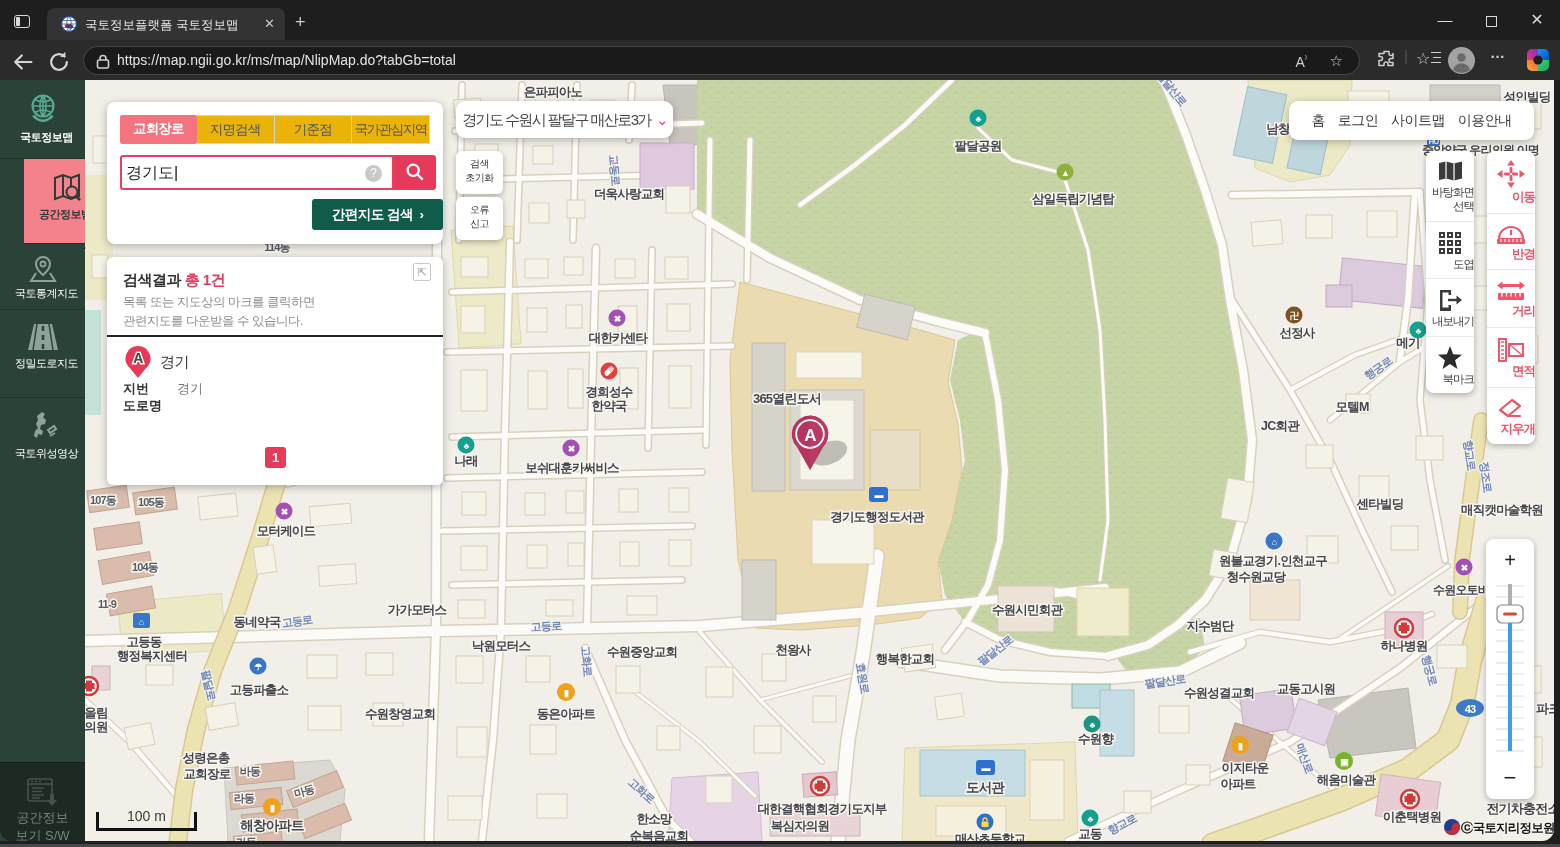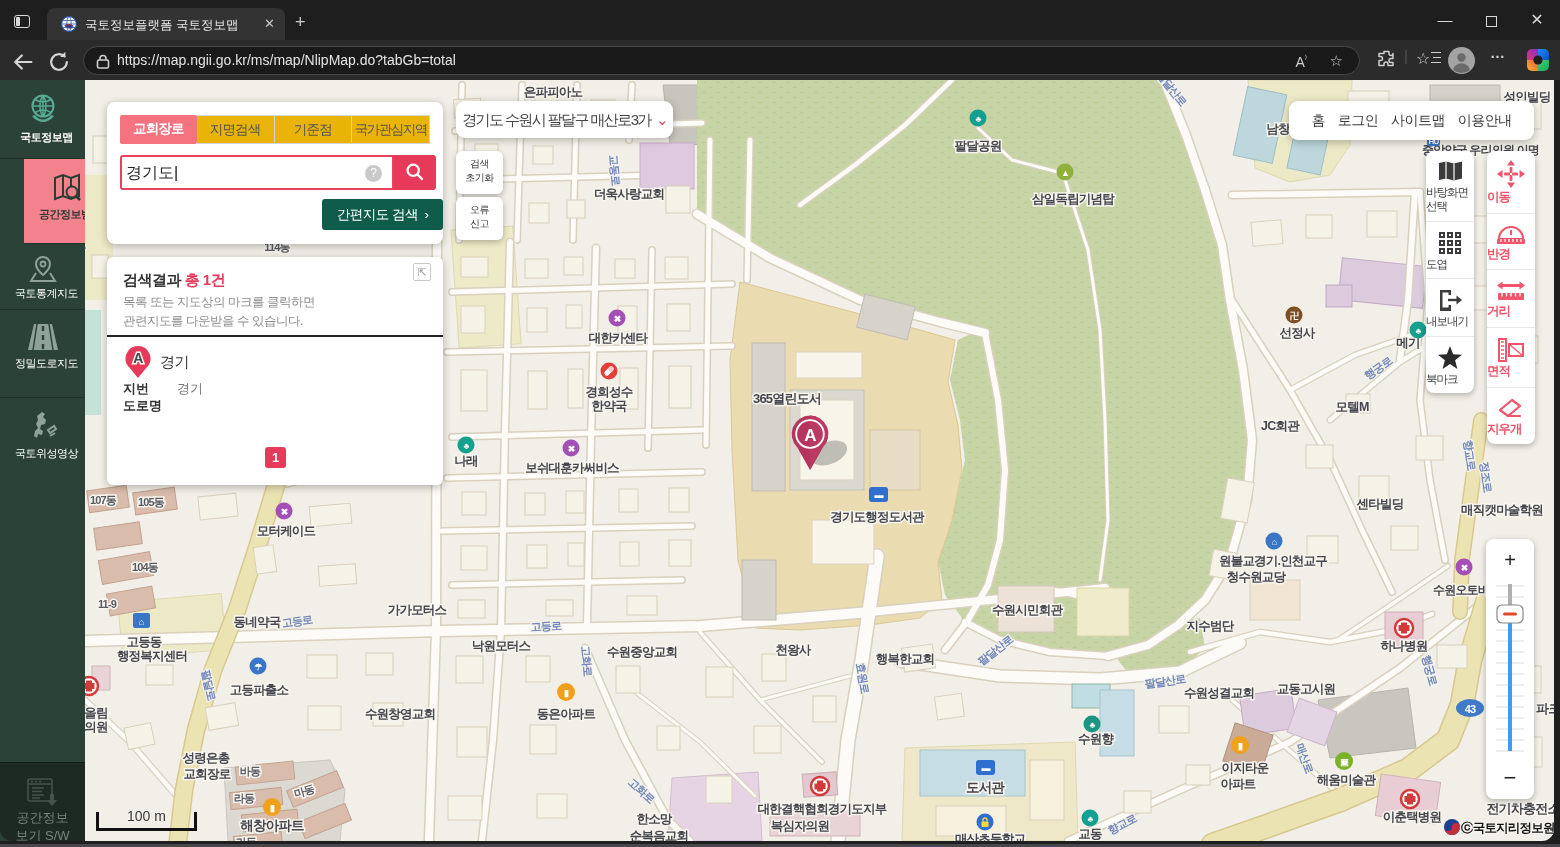--- a/index.html
+++ b/index.html
@@ -35,38 +35,38 @@
 #bframe2{position:absolute;left:0px;top:844px;width:1560px;height:3px;background:#47474c;}
 
 .panel{position:absolute;background:#fff;border-radius:8px;box-shadow:0 2px 8px rgba(0,0,0,.28);}
 #srch{left:107px;top:102px;width:336px;height:142px;}
 .tabrow{position:absolute;left:13px;top:13px;right:13px;height:29px;display:flex;}
 .stab{flex:1;border:1px solid #d4d4d4;border-left:none;background:#eab308;color:#555;font-size:13.5px;text-align:center;line-height:27px;letter-spacing:-0.8px;}
 .stab.on{background:#f4737f;color:#fff;border:none;font-weight:bold;border-radius:2px;}
 #sinput{position:absolute;left:13px;top:53px;width:274px;height:35px;border:2px solid #e8415c;border-radius:3px 0 0 3px;font-size:16px;color:#222;line-height:31px;padding-left:4px;}
 #qmark{position:absolute;right:10px;top:8px;width:17px;height:17px;background:#c9c9c9;border-radius:50%;color:#fff;font-size:12px;text-align:center;line-height:17px;}
 #sbtn{position:absolute;left:287px;top:53px;width:42px;height:35px;background:#e73a5b;border-radius:0 3px 3px 0;}
-#easymap{position:absolute;right:0px;top:97px;width:121px;height:31px;background:#0e5c49;border-radius:3px;color:#fff;font-size:13.5px;font-weight:normal;text-align:center;line-height:31px;letter-spacing:-0.5px;margin-left:16px;}
+#easymap{position:absolute;right:0px;top:97px;width:131px;height:31px;background:#0e5c49;border-radius:3px;color:#fff;font-size:13.5px;font-weight:bold;text-align:center;line-height:31px;letter-spacing:-0.5px;margin-left:16px;}
 #result{left:107px;top:257px;width:336px;height:228px;border-radius:6px;}
 #result .hd{position:absolute;left:16px;top:14px;font-size:15px;font-weight:bold;color:#333;letter-spacing:-0.5px;}
 #result .hd b{color:#e73a5b;}
 #result .exp{position:absolute;right:12px;top:6px;width:18px;height:18px;border:1px solid #c9c9c9;border-radius:2px;color:#999;font-size:11px;text-align:center;line-height:17px;}
 #result .sub{position:absolute;left:16px;top:36px;font-size:12.5px;color:#8c8c8c;line-height:1.55;letter-spacing:-0.5px;}
 #result .dv{position:absolute;left:0;top:78px;width:336px;height:2px;background:#222;}
 #result .nm{position:absolute;left:53px;top:96px;font-size:15px;color:#333;letter-spacing:-0.5px;}
 #result .r1{position:absolute;left:16px;top:123px;width:300px;font-size:13px;font-weight:bold;color:#333;white-space:nowrap;}
 #result .r1 i{position:absolute;left:54px;font-style:normal;font-weight:normal;color:#777;}
 #result .r2{position:absolute;left:16px;top:140px;font-size:13px;font-weight:bold;color:#333;}
 #result .pg{position:absolute;left:158px;top:190px;width:21px;height:21px;background:#e73a5b;border-radius:3px;color:#fff;font-size:13px;font-weight:bold;text-align:center;line-height:21px;}
 #addrsel{left:456px;top:101px;width:217px;height:37px;border-radius:9px;color:#444;font-size:15px;text-align:center;line-height:37px;letter-spacing:-1.6px;white-space:nowrap;}
 #addrsel b{color:#e8415c;font-weight:normal;}
 .sqbtn{position:absolute;width:47px;border-radius:6px;background:#fff;box-shadow:0 2px 6px rgba(0,0,0,.28);color:#333;font-size:10px;text-align:center;letter-spacing:-0.5px;}
 #topmenu{left:1289px;top:101px;width:245px;height:39px;border-radius:9px;font-size:14px;color:#3a3a3a;display:flex;align-items:center;justify-content:space-around;padding:0 16px;letter-spacing:-0.5px;}
 .toolcol{position:absolute;background:#fff;border-radius:8px;box-shadow:0 2px 6px rgba(0,0,0,.28);}
-.tc{position:relative;text-align:left;border-bottom:1px solid #e8e8e8;}
+.tc{position:relative;text-align:right;border-bottom:1px solid #e8e8e8;}
 .tc:last-child{border-bottom:none;}
 .tc .lb{display:block;font-size:11.5px;color:#3c3c3c;letter-spacing:-1px;padding-bottom:7px;line-height:1.25;}
 .tc2 .lb{color:#f0556b;font-weight:bold;font-size:12.5px;}
 #zoomctl{position:absolute;left:1486px;top:539px;width:48px;height:260px;background:#fff;border-radius:8px;box-shadow:0 2px 6px rgba(0,0,0,.28);}
 #zoomctl .zp{position:absolute;left:0;width:48px;text-align:center;font-size:20px;color:#222;}
 
 #scaleb{position:absolute;left:96px;top:806px;width:101px;height:25px;}
 #scaleb .tx{position:absolute;left:0;width:101px;top:2px;text-align:center;font-size:14px;color:#3a3a3a;}
 </style>
 </head>

